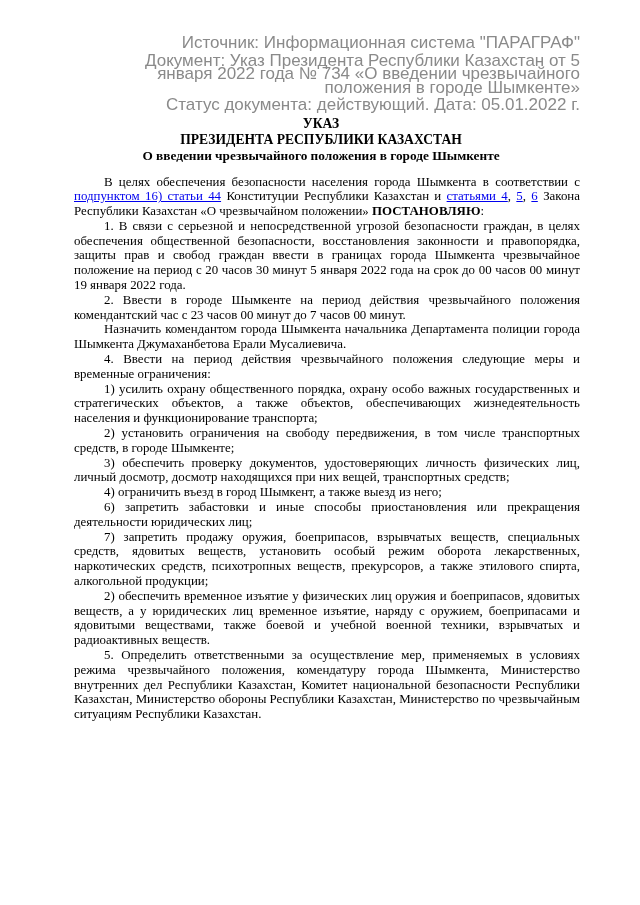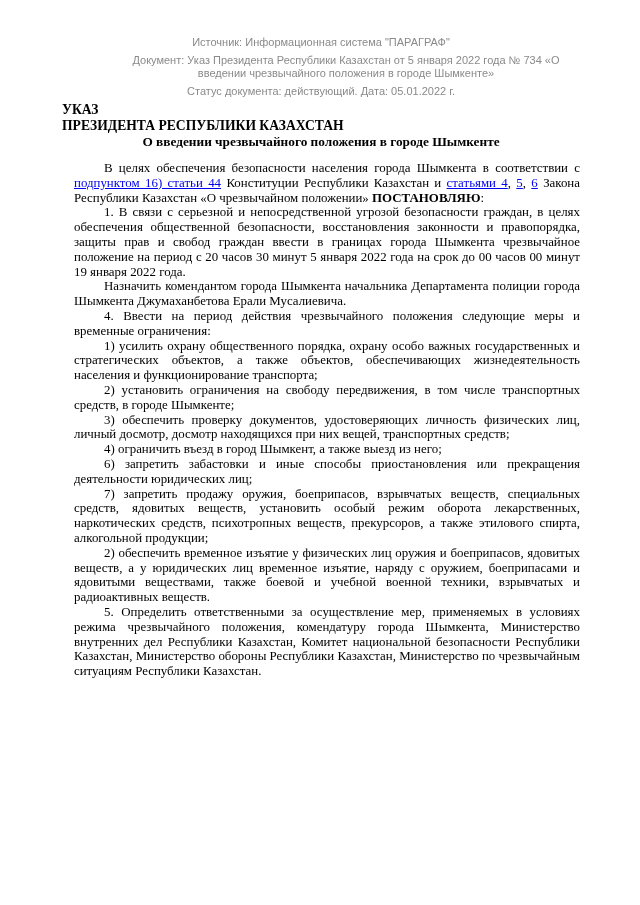--- a/index.html
+++ b/index.html
@@ -17,33 +17,33 @@
     overflow: hidden;
   }
   .page {
     width: 640px;
     height: 905px;
     padding: 36px 60px 0 62px;
   }
   
   .meta-header {
     font-family: "Liberation Sans", "DejaVu Sans", sans-serif;
-    font-size: 11px;
+    font-size: 17px;
     color: var(--header-gray);
-    text-align: center;
+    text-align: right;
     line-height: 13.5px;
   }
   .meta-header .meta-line { margin: 0 0 4px 0; }
   .meta-header .doc-line {
     max-width: 468px;
     margin-left: auto;
   }
   
   .decree-title {
-    text-align: left;
+    text-align: center;
     font-family: "Liberation Serif", "DejaVu Serif", serif;
     font-weight: bold;
     font-size: 13.6px;
     line-height: 16px;
     color: var(--text-color);
   }
   .decree-subtitle {
     text-align: center;
     font-family: "Liberation Serif", "DejaVu Serif", serif;
     font-weight: bold;
@@ -86,20 +86,21 @@
   <div class="decree-title">
     <div>УКАЗ</div>
     <div>ПРЕЗИДЕНТА РЕСПУБЛИКИ КАЗАХСТАН</div>
   </div>
 
   <div class="decree-subtitle">О введении чрезвычайного положения в городе Шымкенте</div>
 
   <div class="body-text">
     <p class="para"><span>В целях обеспечения безопасности населения города Шымкента в соответствии с </span><a href="#" class="doc-link">подпунктом 16) статьи 44</a><span> Конституции Республики Казахстан и </span><a href="#" class="doc-link">статьями 4</a><span>, </span><a href="#" class="doc-link">5</a><span>, </span><a href="#" class="doc-link">6</a><span> Закона Республики Казахстан «О чрезвычайном положении» </span><strong class="bold-run">ПОСТАНОВЛЯЮ</strong><span>:</span></p>
     <p class="para"><span>1. В связи с серьезной и непосредственной угрозой безопасности граждан, в целях обеспечения общественной безопасности, восстановления законности и правопорядка, защиты прав и свобод граждан ввести в границах города Шымкента чрезвычайное положение на период с 20 часов 30 минут 5 января 2022 года на срок до 00 часов 00 минут 19 января 2022 года.</span></p>
+    <p class="para"><span>2. Ввести в городе Шымкенте на период действия чрезвычайного положения комендантский час с 23 часов 00 минут до 7 часов 00 минут.</span></p>
     <p class="para"><span>Назначить комендантом города Шымкента начальника Департамента полиции города Шымкента Джумаханбетова Ерали Мусалиевича.</span></p>
     <p class="para"><span>4. Ввести на период действия чрезвычайного положения следующие меры и временные ограничения:</span></p>
     <p class="para"><span>1) усилить охрану общественного порядка, охрану особо важных государственных и стратегических объектов, а также объектов, обеспечивающих жизнедеятельность населения и функционирование транспорта;</span></p>
     <p class="para"><span>2) установить ограничения на свободу передвижения, в том числе транспортных средств, в городе Шымкенте;</span></p>
     <p class="para"><span>3) обеспечить проверку документов, удостоверяющих личность физических лиц, личный досмотр, досмотр находящихся при них вещей, транспортных средств;</span></p>
     <p class="para"><span>4) ограничить въезд в город Шымкент, а также выезд из него;</span></p>
     <p class="para"><span>6) запретить забастовки и иные способы приостановления или прекращения деятельности юридических лиц;</span></p>
     <p class="para"><span>7) запретить продажу оружия, боеприпасов, взрывчатых веществ, специальных средств, ядовитых веществ, установить особый режим оборота лекарственных, наркотических средств, психотропных веществ, прекурсоров, а также этилового спирта, алкогольной продукции;</span></p>
     <p class="para"><span>2) обеспечить временное изъятие у физических лиц оружия и боеприпасов, ядовитых веществ, а у юридических лиц временное изъятие, наряду с оружием, боеприпасами и ядовитыми веществами, также боевой и учебной военной техники, взрывчатых и радиоактивных веществ.</span></p>
     <p class="para"><span>5. Определить ответственными за осуществление мер, применяемых в условиях режима чрезвычайного положения, комендатуру города Шымкента, Министерство внутренних дел Республики Казахстан, Комитет национальной безопасности Республики Казахстан, Министерство обороны Республики Казахстан, Министерство по чрезвычайным ситуациям Республики Казахстан.</span></p>

